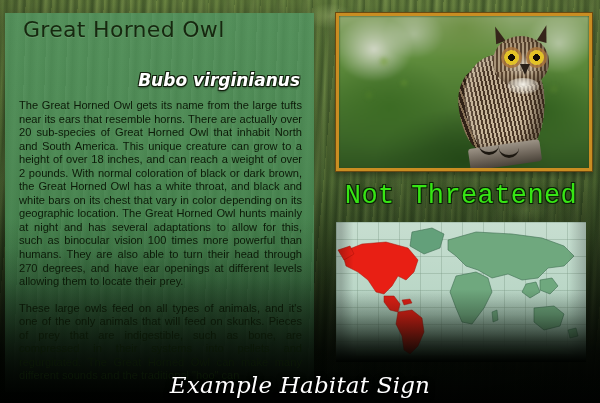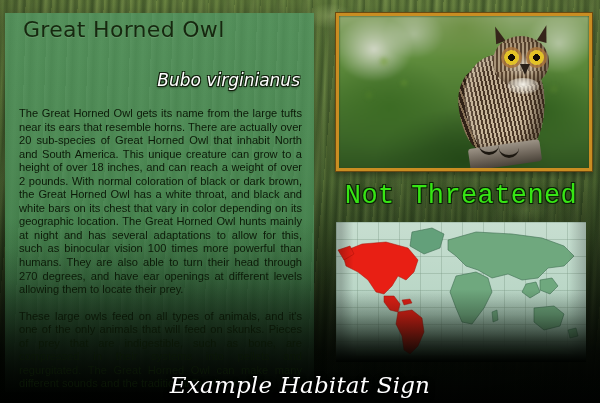--- a/index.html
+++ b/index.html
@@ -74,29 +74,29 @@
   h1.title{
     margin:0;position:absolute;left:18px;top:4px;
     font-family:"DejaVu Sans",sans-serif;
     font-size:22px;font-weight:400;letter-spacing:.3px;
     color:#16280f;
     text-shadow:0 1px 0 rgba(255,255,255,.10);
   }
   .sciname{
     position:absolute;right:14px;top:57px;
     font-family:"DejaVu Sans",sans-serif;
-    font-style:italic;font-weight:400;font-size:17px;
+    font-style:italic;font-weight:700;font-size:17px;
     color:#ffffff;
     text-shadow:
       -1px -1px 0 #12200d, 1px -1px 0 #12200d,
       -1px  1px 0 #12200d, 1px  1px 0 #12200d,
        0   2px 2px rgba(0,0,0,.45);
   }
   .body-text{
-    position:absolute;left:14px;right:12px;top:94px;
+    position:absolute;left:14px;right:12px;top:86px;
     font-family:"Liberation Sans",sans-serif;
     font-size:11.1px;line-height:13.55px;
     text-align:justify;
     color:#0c1a08;
   }
   .body-text p{margin:0 0 13px 0;}
   .body-text p.p2{color:#0b1707;}
 
   
   .owl-frame{

